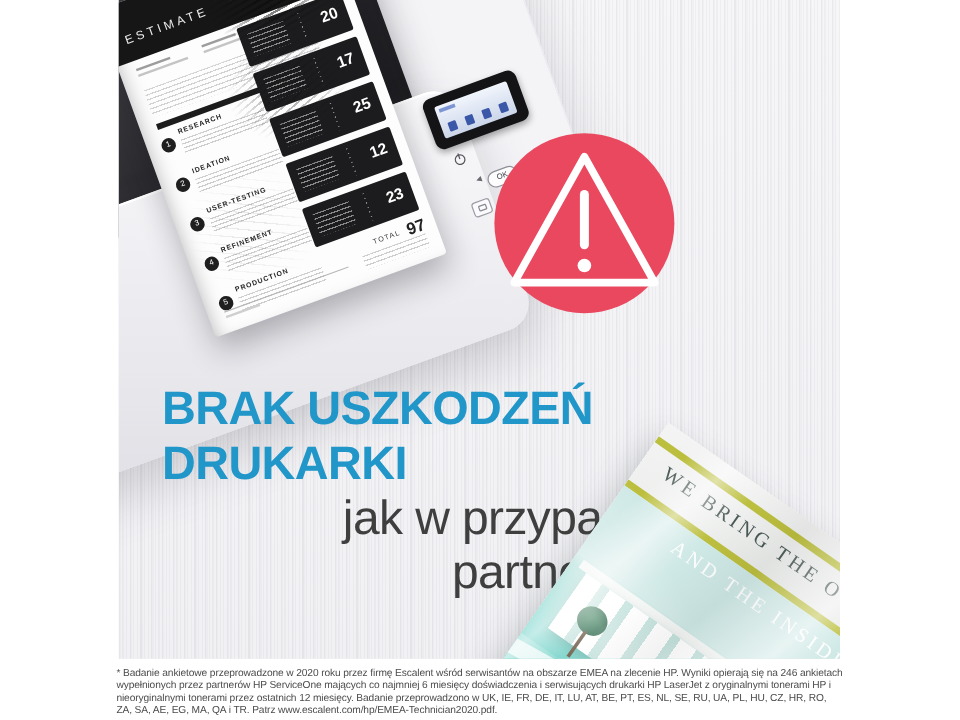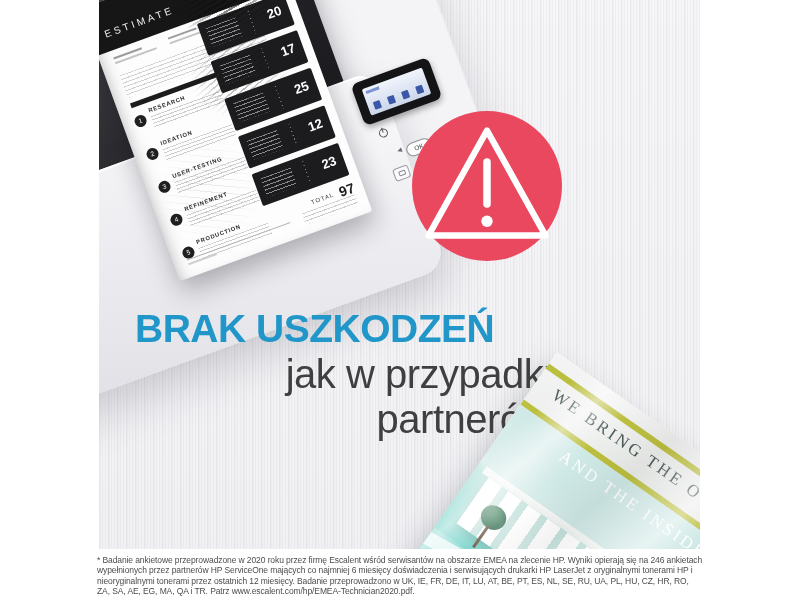--- a/index.html
+++ b/index.html
@@ -114,21 +114,21 @@
   .sq-btn { position:absolute; top:106px; width:16px; height:13px; border:1px solid #9a9aa2; border-radius:3px; background:#fbfbfd; }
   .sb1{left:12px;} .sb2{left:50px;}
   .sq-btn i { position:absolute; left:4px; top:3px; width:7px; height:5px; border:1px solid #8a8a92; border-radius:1px; }
 
   
   .warning-badge { position:absolute; left:313px; top:111px; width:150px; height:150px; border-radius:50%;
     background:#e9485f; }
   .warning-badge svg { position:absolute; inset:0; }
 
   
-  .headline { position:absolute; left:36px; top:306px; width:430px; }
+  .headline { position:absolute; left:36px; top:318px; width:430px; }
   .hl-em { font-size:39px; line-height:46px; font-weight:bold; letter-spacing:-0.5px; color:#2196c9; }
   .hl-sub { font-size:40px; line-height:45px; font-weight:400; letter-spacing:-0.5px; color:#3f3f3f;text-align:right; }
 
   
   .brochure { position:absolute; left:458px; top:352px; width:300px; height:400px;
     transform:rotate(35deg); transform-origin:0 0;
     background:linear-gradient(160deg,#f3f4f3 0%, #e2e5e2 45%, #eef0ee 100%);
     box-shadow:0 14px 28px rgba(60,70,70,.28); overflow:hidden; }
   .br-stripe { position:absolute; left:0; right:0; height:6px; background:#bcbf3e; }
   .brs1{top:14px;} .brs2{top:58px;}
@@ -279,20 +279,21 @@
     <div class="warning-badge">
       <svg viewBox="0 0 100 100" width="150" height="150">
         <path d="M50 13 L89 83 L11 83 Z" fill="none" stroke="#ffffff" stroke-width="4.2" stroke-linejoin="round"></path>
         <line x1="50" y1="34" x2="50" y2="62" stroke="#ffffff" stroke-width="5" stroke-linecap="round"></line>
         <circle cx="50" cy="73.5" r="3.8" fill="#ffffff"></circle>
       </svg>
     </div>
 
     <div class="headline">
       <div class="hl-em">BRAK USZKODZEŃ</div>
+      <div class="hl-em">DRUKARKI</div>
       <div class="hl-sub">jak w przypadku</div>
       <div class="hl-sub">partnerów*</div>
     </div>
 
     <div class="brochure">
       <div class="br-stripe brs1"></div>
       <div class="br-line1">WE BRING THE OUTSIDE</div>
       <div class="br-stripe brs2"></div>
       <div class="br-photo">
         <div class="br-line2">AND THE INSIDE</div>

